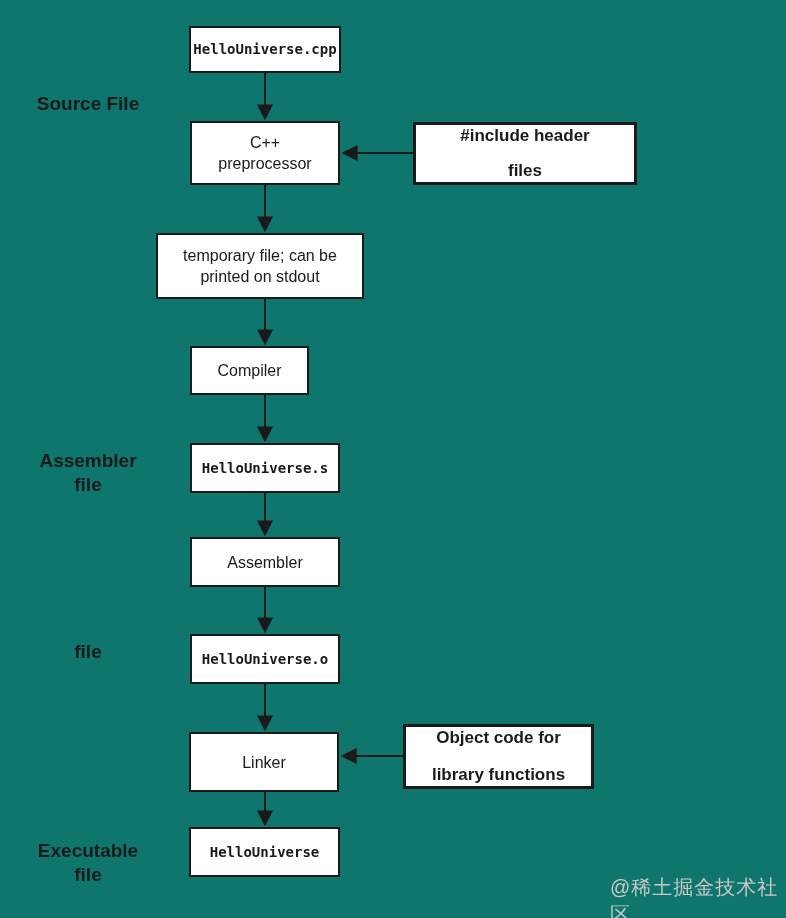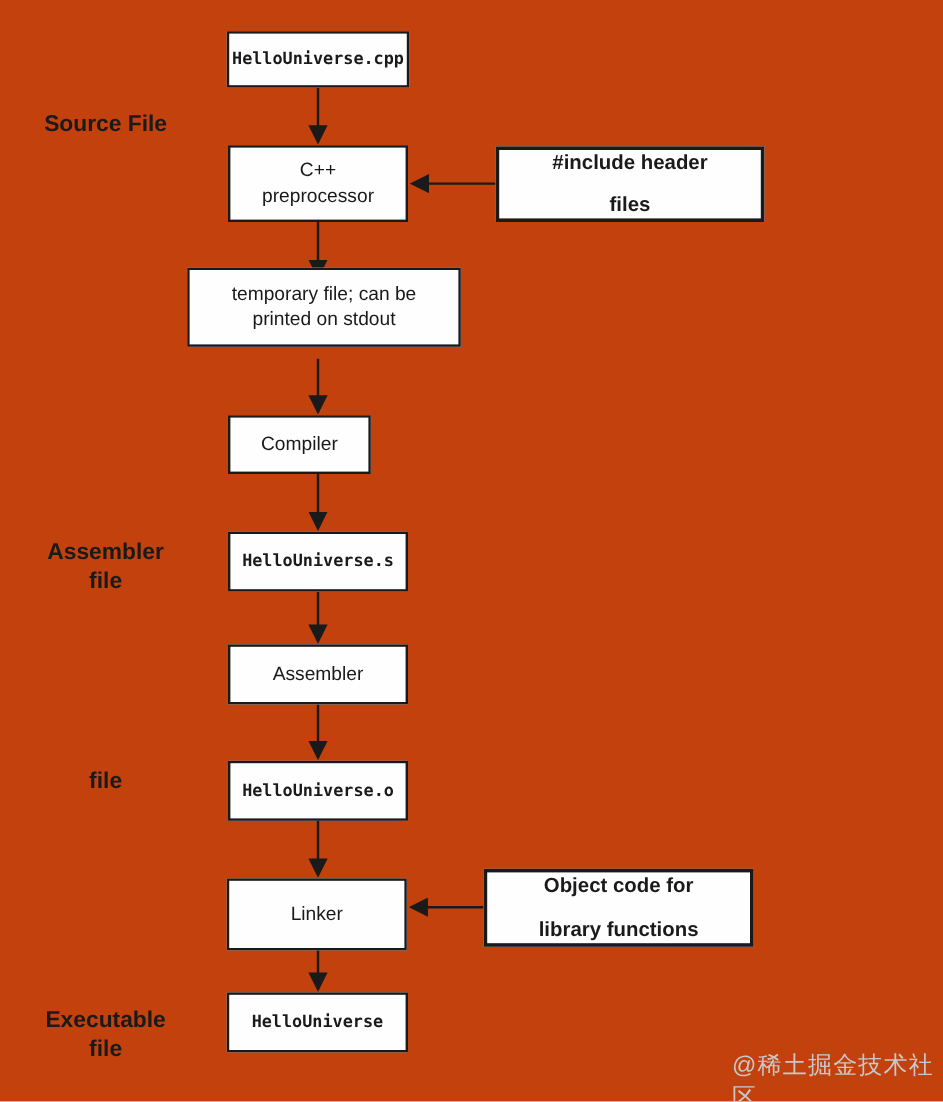--- a/index.html
+++ b/index.html
@@ -1,19 +1,19 @@
 <!DOCTYPE html>
 <html><head>
 <meta charset="utf-8">
 <style>
   html,body{margin:0;padding:0;background:#fefefe;}
   .canvas{
     position:relative;
     width:786px;height:918px;
-    background:#c2410c;
+    background:#0f766e;
     font-family:"Liberation Sans",sans-serif;
     color:#1a1a1a;
     overflow:hidden;
     text-decoration:underline;
   }
   .arrow-layer{position:absolute;left:0;top:0;width:786px;height:918px;}
   .box{
     position:absolute;
     background:#fefefe;
     border:2px solid #1a1a1a;
@@ -81,21 +81,21 @@
 
   <div class="box mono" style="left:189px;top:26px;width:152px;height:47px">
     <span>HelloUniverse.cpp</span>
   </div>
 
   <div class="box sans" style="left:190px;top:121px;width:150px;height:64px">
     <span>C++</span>
     <span>preprocessor</span>
   </div>
 
-  <div class="box sans" style="left:156px;top:223px;width:228px;height:66px">
+  <div class="box sans" style="left:156px;top:233px;width:208px;height:66px">
     <span>temporary file; can be</span>
     <span>printed on stdout</span>
   </div>
 
   <div class="box sans" style="left:190px;top:346px;width:119px;height:49px">
     <span>Compiler</span>
   </div>
 
   <div class="box mono" style="left:190px;top:443px;width:150px;height:50px">
     <span>HelloUniverse.s</span>
@@ -115,21 +115,21 @@
 
   <div class="box mono" style="left:189px;top:827px;width:151px;height:50px">
     <span>HelloUniverse</span>
   </div>
 
   <div class="box input-box" style="left:413px;top:122px;width:224px;height:63px">
     <span>#include header</span>
     <span>files</span>
   </div>
 
-  <div class="box input-box" style="left:403px;top:724px;width:225px;height:65px">
+  <div class="box input-box" style="left:403px;top:724px;width:191px;height:65px">
     <span>Object code for</span>
     <span>library functions</span>
   </div>
 
   <div class="stage-label" style="left:18px;top:92px;width:140px">
     <div>Source File</div>
   </div>
 
   <div class="stage-label" style="left:18px;top:449px;width:140px">
     <div>Assembler</div>

